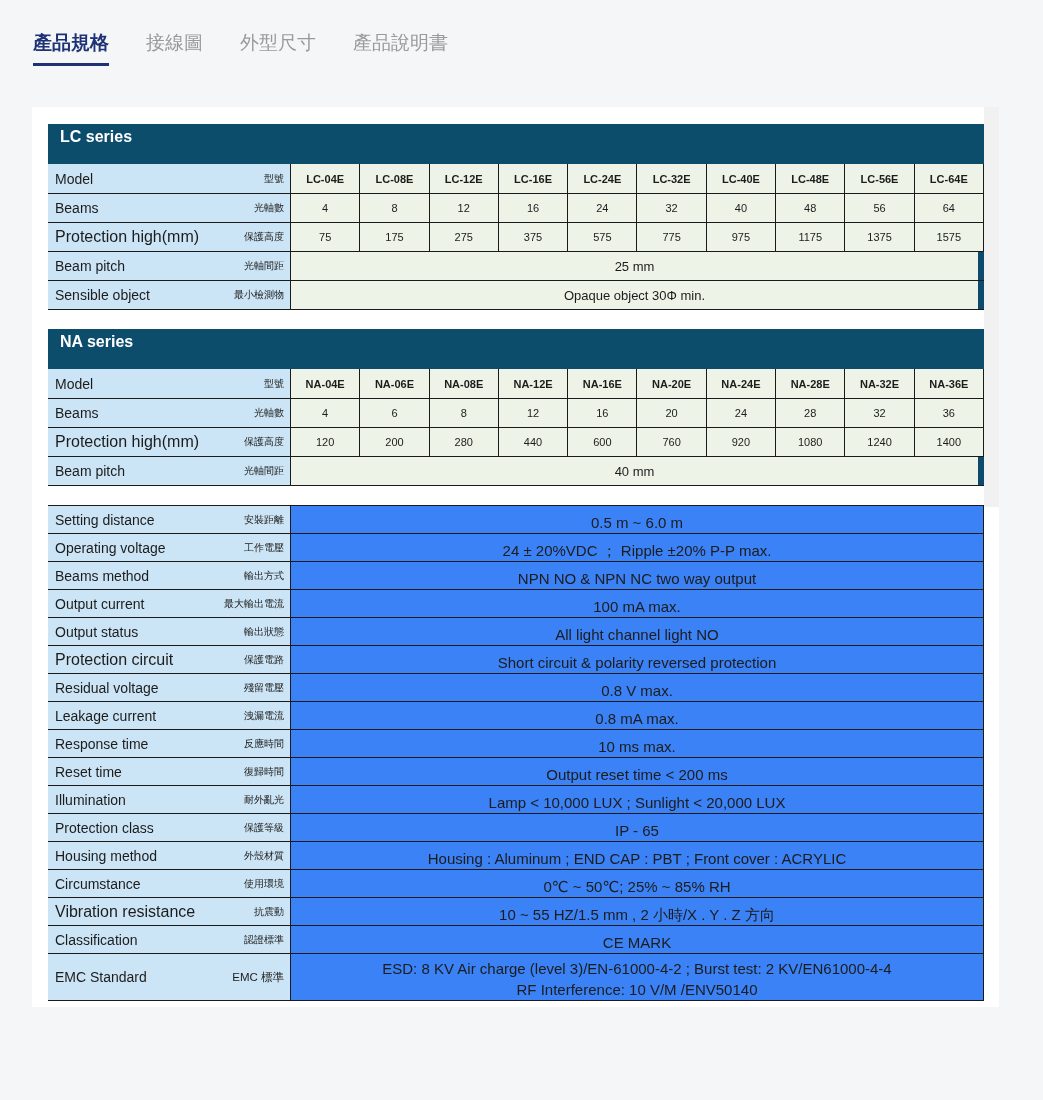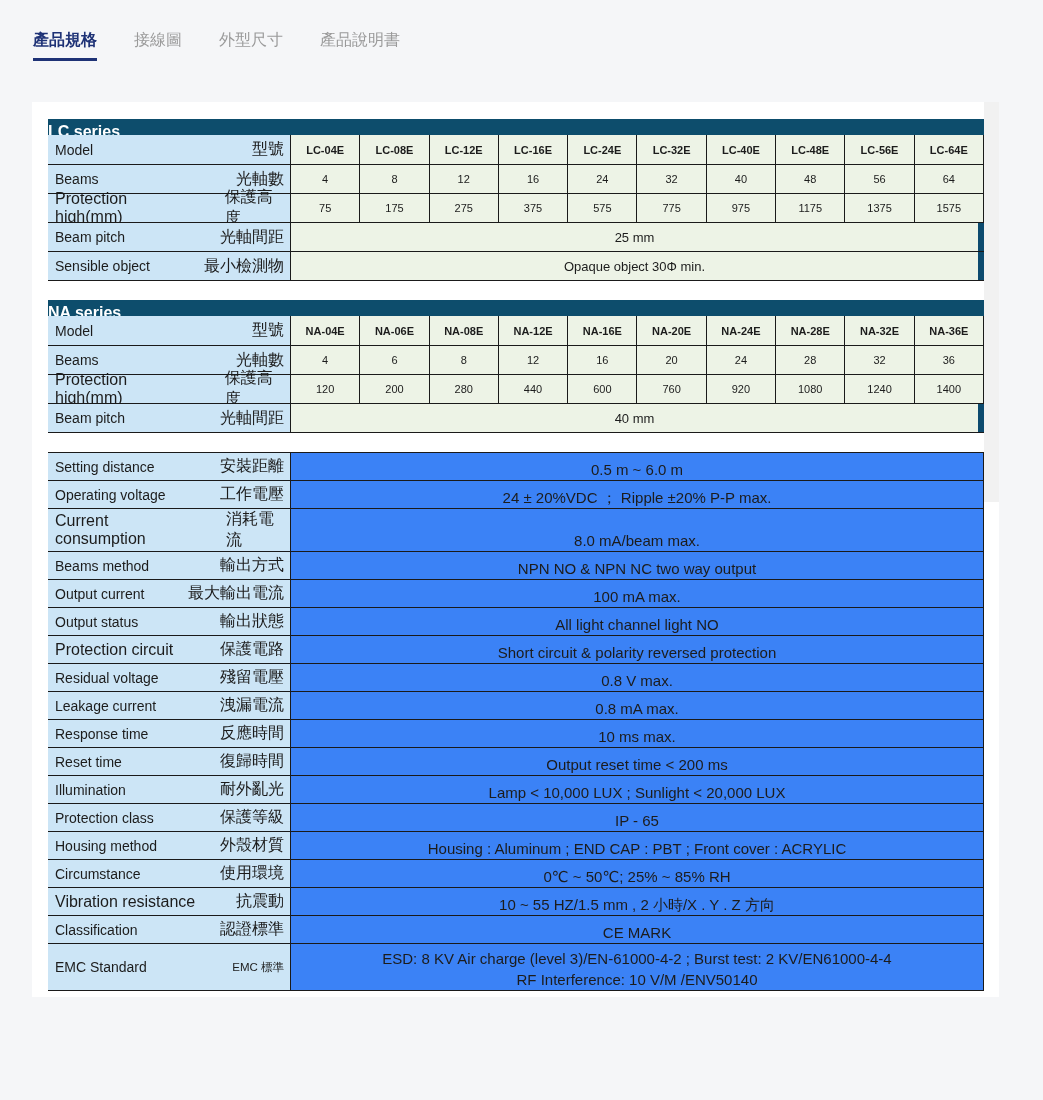--- a/index.html
+++ b/index.html
@@ -4,53 +4,53 @@
 <style>
   html,body{margin:0;padding:0;}
   body{
     width:1043px;height:1100px;
     background:#f5f6f8;
     font-family:"Liberation Sans","DejaVu Sans",sans-serif;
     color:#1c1c1c;
   }
   
   .tabs{display:flex;gap:37px;padding:30px 0 0 33px;}
-  .tab{font-size:16px;color:#9a9a9a;padding-bottom:7px;border-bottom:3px solid transparent;cursor:pointer;}
+  .tab{font-size:19px;color:#9a9a9a;padding-bottom:7px;border-bottom:3px solid transparent;cursor:pointer;}
   .tab.active{color:#1e3276;font-weight:bold;border-bottom-color:#1e3276;}
   
   .card{
     position:relative;
     margin:41px 0 0 32px;
     width:967px;
     background:#ffffff;
     padding:17px 15px 6px 16px;
     box-sizing:border-box;
   }
   .scroll-track{position:absolute;top:0;right:0;width:15px;height:400px;background:#f1f1f1;}
   
   .series-block{margin-bottom:19px;}
   .series-bar{
-    height:16px;line-height:26px;
+    height:40px;line-height:26px;
     background:#0d4d6c;color:#ffffff;
     font-weight:bold;font-size:16px;
-    box-sizing:border-box;
+    padding-left:12px;box-sizing:border-box;
   }
   .srow{display:flex;height:29px;border-bottom:1px solid #1a1a1a;box-sizing:border-box;}
   .srow.model-row{height:30px;}
   .lcell{
     width:243px;min-width:243px;box-sizing:border-box;
     background:#cce5f6;
     display:flex;justify-content:space-between;align-items:center;
     padding:0 6px 0 7px;
     border-right:1px solid #1a1a1a;
     gap:36px;
   }
   .lcell .en{font-size:14px;}
   .lcell .en.small{font-size:16px;}
-  .lcell .zh{font-size:16px;}
+  .lcell .zh{font-size:10px;}
   .lcell .zh.small{font-size:11.5px;}
   .vcell{
     flex:1;background:#edf3e6;
     display:flex;align-items:center;justify-content:center;
     font-size:11px;border-right:1px solid #1a1a1a;box-sizing:border-box;
   }
   .vcell.model{font-weight:bold;}
   .spanv{
     flex:1;background:#edf3e6;
     display:flex;align-items:center;justify-content:center;
@@ -217,29 +217,20 @@
         <div class="lcell">
           <span class="en">Operating voltage</span>
           <span class="zh">工作電壓</span>
         </div>
         <div class="sv">
           <div>24 ± 20%VDC ； Ripple ±20% P-P max.</div>
         </div>
       </div>
       <div class="spec-row">
         <div class="lcell">
-          <span class="en small">Current consumption</span>
-          <span class="zh">消耗電流</span>
-        </div>
-        <div class="sv">
-          <div>8.0 mA/beam max.</div>
-        </div>
-      </div>
-      <div class="spec-row">
-        <div class="lcell">
           <span class="en">Beams method</span>
           <span class="zh">輸出方式</span>
         </div>
         <div class="sv">
           <div>NPN NO &amp; NPN NC two way output</div>
         </div>
       </div>
       <div class="spec-row">
         <div class="lcell">
           <span class="en">Output current</span>

